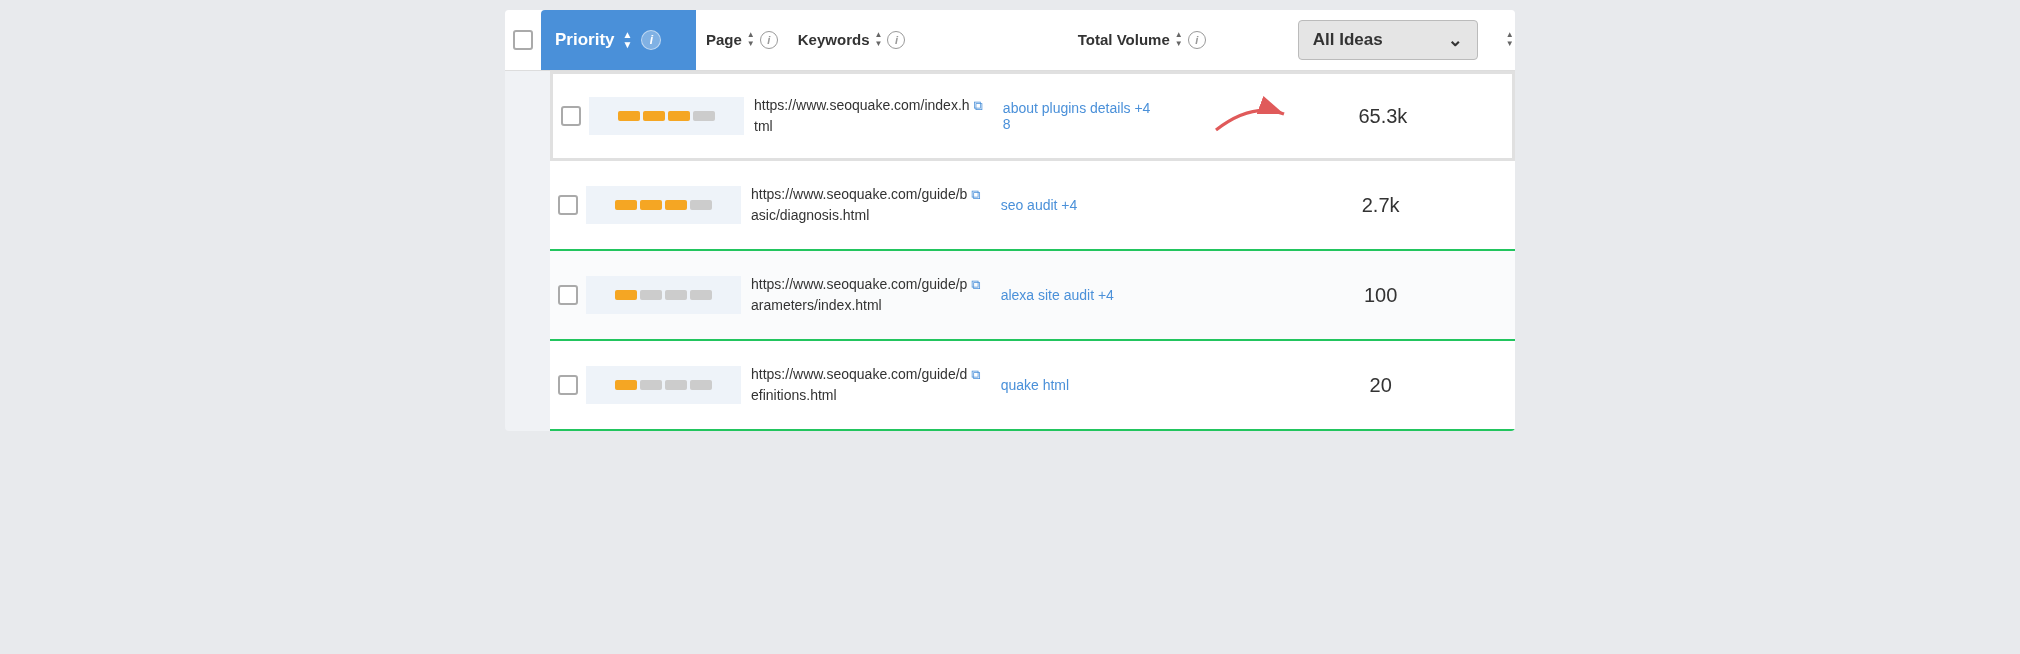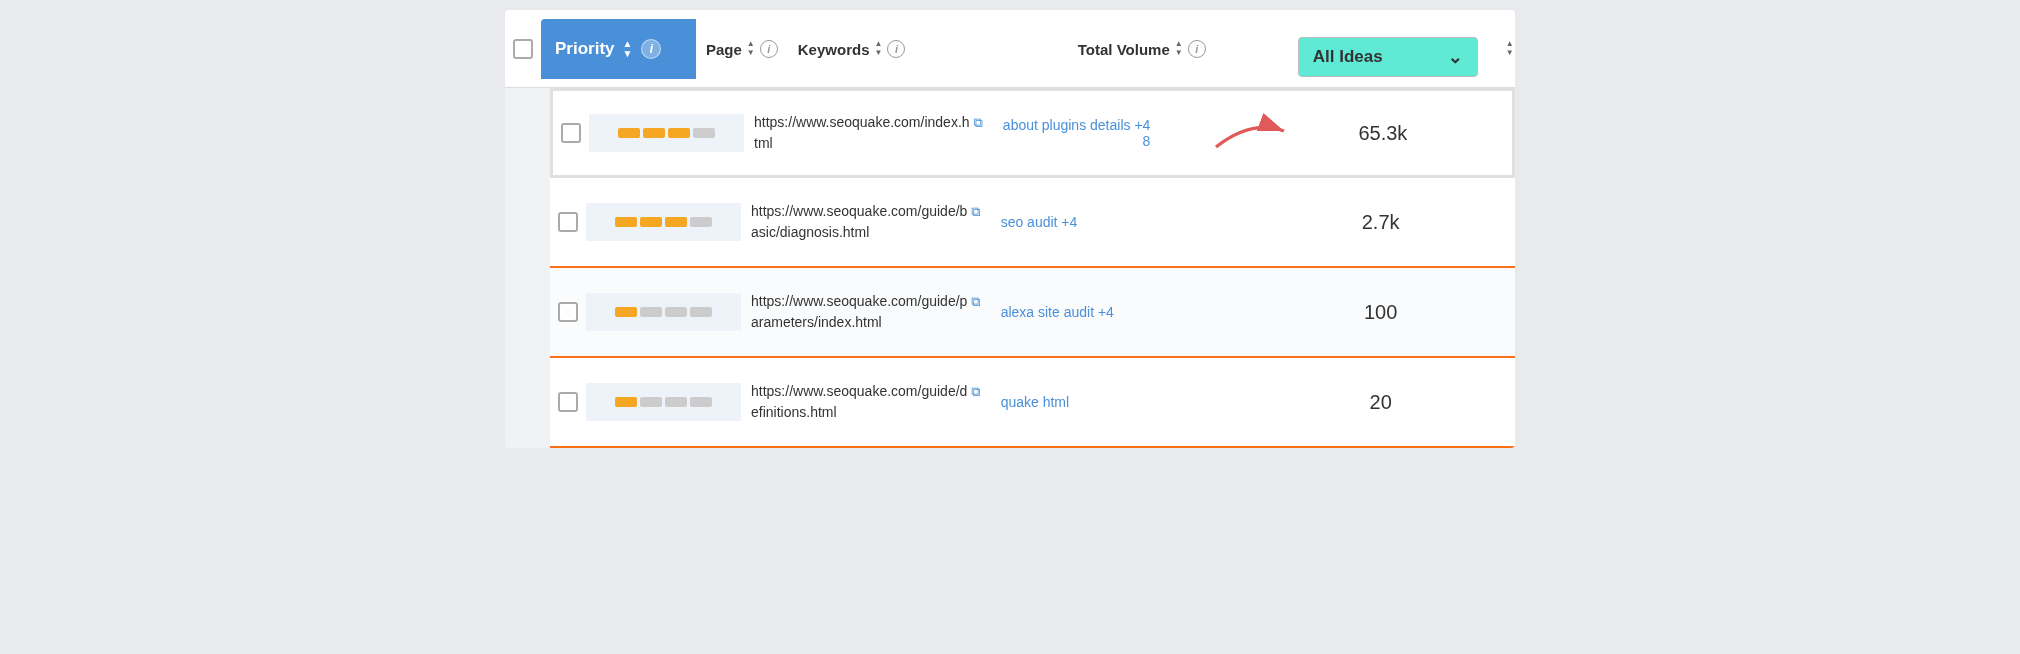--- a/index.html
+++ b/index.html
@@ -24,21 +24,21 @@
       background: #fff;
       border-bottom: 1px solid #ddd;
       align-items: center;
     }
     .header-cell {
       padding: 16px 10px;
       font-size: 15px;
       font-weight: 600;
       color: #333;
       display: flex;
-      align-items: flex-end;
+      align-items: flex-start;
       gap: 5px;
       white-space: nowrap;
     }
     .header-cell.priority-col {
       background: #4a90d9;
       color: #fff;
       border-radius: 4px 0 0 0;
       padding: 20px 14px;
       font-size: 17px;
     }
@@ -76,39 +76,38 @@
     .all-ideas-select {
       display: flex;
       align-items: center;
       justify-content: space-between;
       border: 1.5px solid #bbb;
       border-radius: 4px;
       padding: 8px 14px;
       font-size: 17px;
       font-weight: 600;
       color: #333;
-      background: #5eead4;
+      background: #e5e5e5;
       cursor: pointer;
       width: 180px;
-      margin-top: 17px;
     }
     .chevron-icon {
       font-size: 18px;
       color: #333;
     }
     
     .table-body {
       background: #f0f2f5;
       margin-left: 45px;
     }
     .table-row {
       display: grid;
       grid-template-columns: 36px 155px 1fr 280px 220px 200px 44px;
       background: #fff;
-      border-bottom: 2px solid #f97316;
+      border-bottom: 2px solid #22c55e;
       align-items: center;
       min-height: 90px;
     }
     .table-row:nth-child(odd) {
       background: #fafbfc;
     }
     .row-first {
       background: #fff !important;
       border: 3px solid #e0e0e0;
       position: relative;
@@ -165,21 +164,20 @@
     .cell-keywords {
       flex-direction: column;
       align-items: flex-start;
       gap: 4px;
     }
     .keyword-link {
       color: #4a90d9;
       font-size: 14px;
       cursor: pointer;
       text-decoration: none;
-      text-align: right;
     }
     .cell-volume {
       font-size: 20px;
       color: #333;
       justify-content: center;
     }
     .cell-ideas {
       justify-content: center;
     }
     .ideas-btn {

